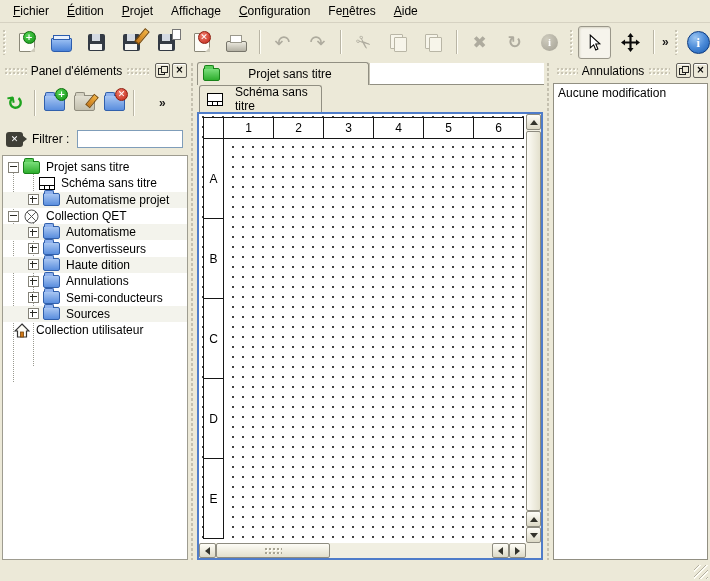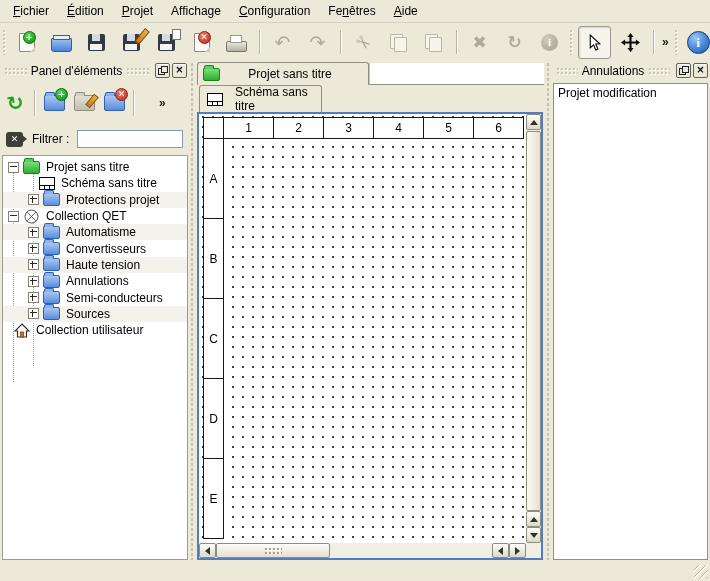--- a/index.html
+++ b/index.html
@@ -278,21 +278,21 @@
           </svg>
       </span>
       <span>Schéma sans titre</span>
     </div>
     <div class="trow alt">
       <span class="sp" style="width:25px"></span>
         <span class="exp plus"></span>
       <span class="ticon">
           <span class="i-folder small"></span>
         </span>
-      <span>Protections projet</span>
+      <span>Automatisme projet</span>
     </div>
     <div class="trow">
       <span class="sp" style="width:5px"></span>
         <span class="exp"></span>
       <span class="ticon">
         <svg width="15" height="15" viewBox="0 0 15 15">
             <circle cx="7.5" cy="7.5" r="6.5" fill="#fff" stroke="#555"></circle>
             <line x1="3.2" y1="3.2" x2="11.8" y2="11.8" stroke="#555"></line>
             <line x1="11.8" y1="3.2" x2="3.2" y2="11.8" stroke="#555"></line>
           </svg>
@@ -314,21 +314,21 @@
           <span class="i-folder small"></span>
         </span>
       <span>Convertisseurs</span>
     </div>
     <div class="trow alt">
       <span class="sp" style="width:25px"></span>
         <span class="exp plus"></span>
       <span class="ticon">
           <span class="i-folder small"></span>
         </span>
-      <span>Haute tension</span>
+      <span>Haute dition</span>
     </div>
     <div class="trow">
       <span class="sp" style="width:25px"></span>
         <span class="exp plus"></span>
       <span class="ticon">
           <span class="i-folder small"></span>
         </span>
       <span>Annulations</span>
     </div>
     <div class="trow">
@@ -432,17 +432,17 @@
   </div>
 
   <div class="dock-title" style="left:552px;top:62px;width:158px;">
     <div class="dock-tex"></div>
     <span>Annulations</span>
     <div class="dock-tex"></div>
     <div class="dock-btn float-g"></div>
     <div class="dock-btn" style="margin-right:2px">×</div>
   </div>
   <div id="undo-list">
-    <div class="ulist-item">Projet modification</div>
+    <div class="ulist-item">Aucune modification</div>
   </div>
 
   <div id="size-grip"></div>
 </div>
 
 </body></html>

